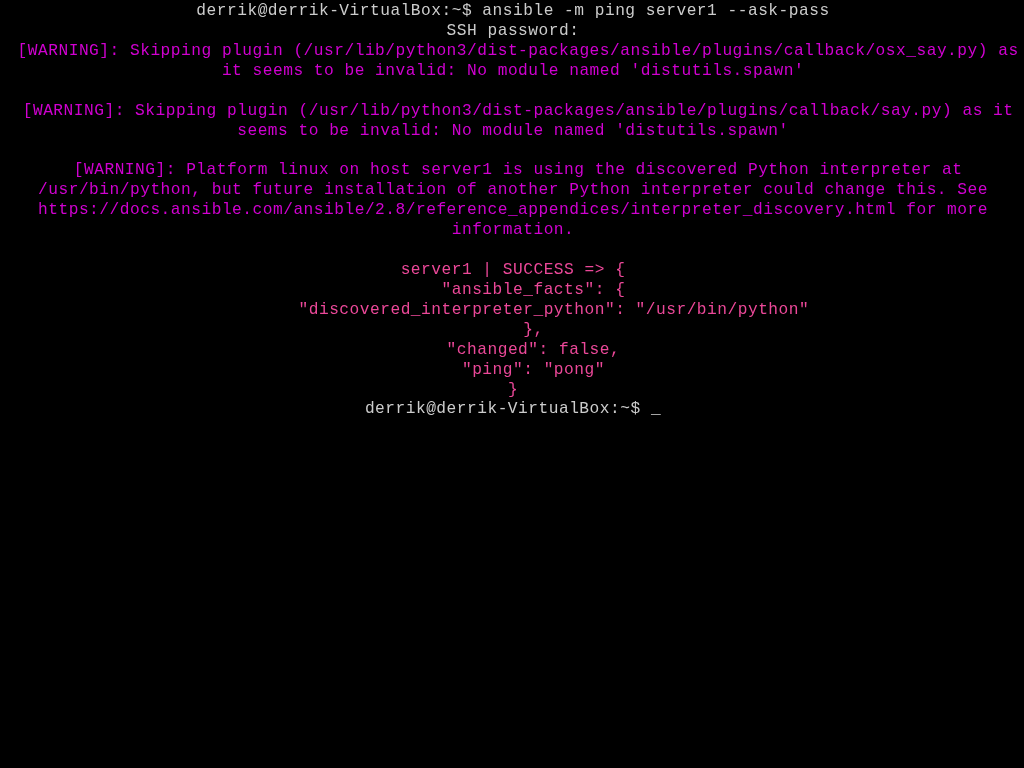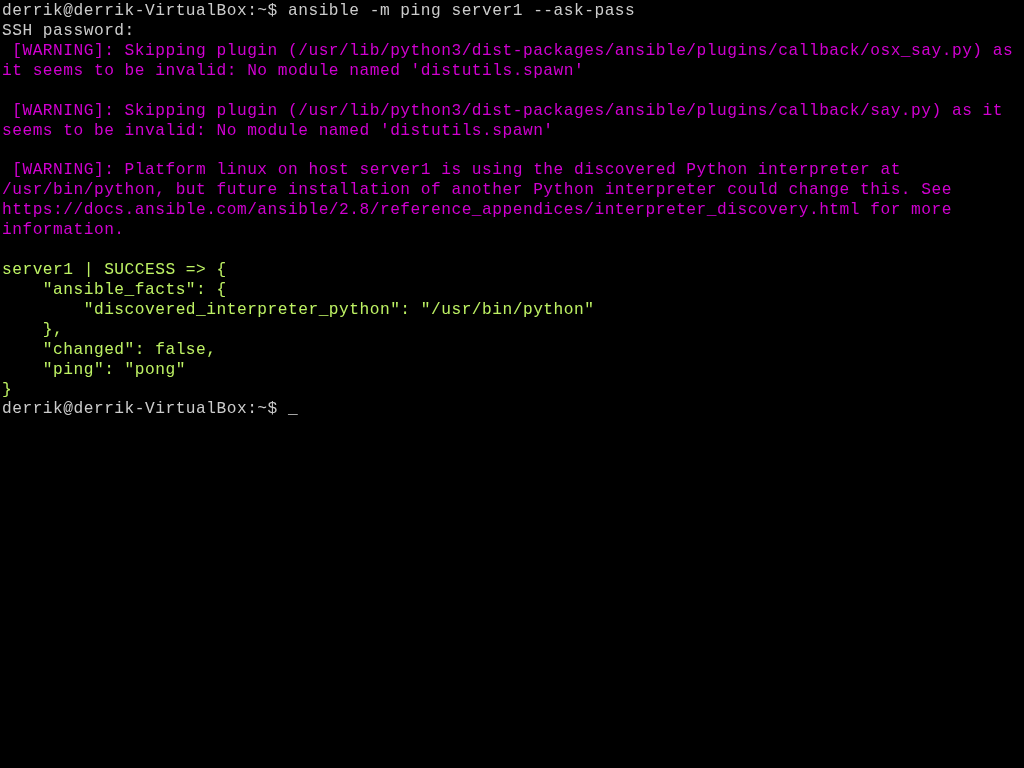--- a/index.html
+++ b/index.html
@@ -1,18 +1,19 @@
 <!DOCTYPE html>
 <html><head>
   <meta charset="utf-8">
   <style>
     * {
       margin: 0;
       padding: 0;
       box-sizing: border-box;
+      text-align: center;
     }
     body {
       width: 1024px;
       height: 768px;
       background-color: #000000;
       font-family: 'Courier New', 'Ubuntu Mono', monospace;
       font-size: 16.2px;
       line-height: 1.23;
       letter-spacing: 0.5px;
       overflow: hidden;
@@ -31,21 +32,21 @@
     .command {
       color: #cccccc;
     }
     .ssh-prompt {
       color: #cccccc;
     }
     .warning {
       color: #d100d1;
     }
     .success {
-      color: #bef264;
+      color: #ec4899;
     }
     .cursor {
       color: #cccccc;
     }
   </style>
 </head>
 <body>
 
 <div class="terminal"><span class="prompt-user">derrik@derrik-VirtualBox</span><span class="prompt-user">:</span><span class="prompt-path">~</span><span class="prompt-user">$ </span><span class="command">ansible -m ping server1 --ask-pass</span>
 <span class="ssh-prompt">SSH password:</span>

